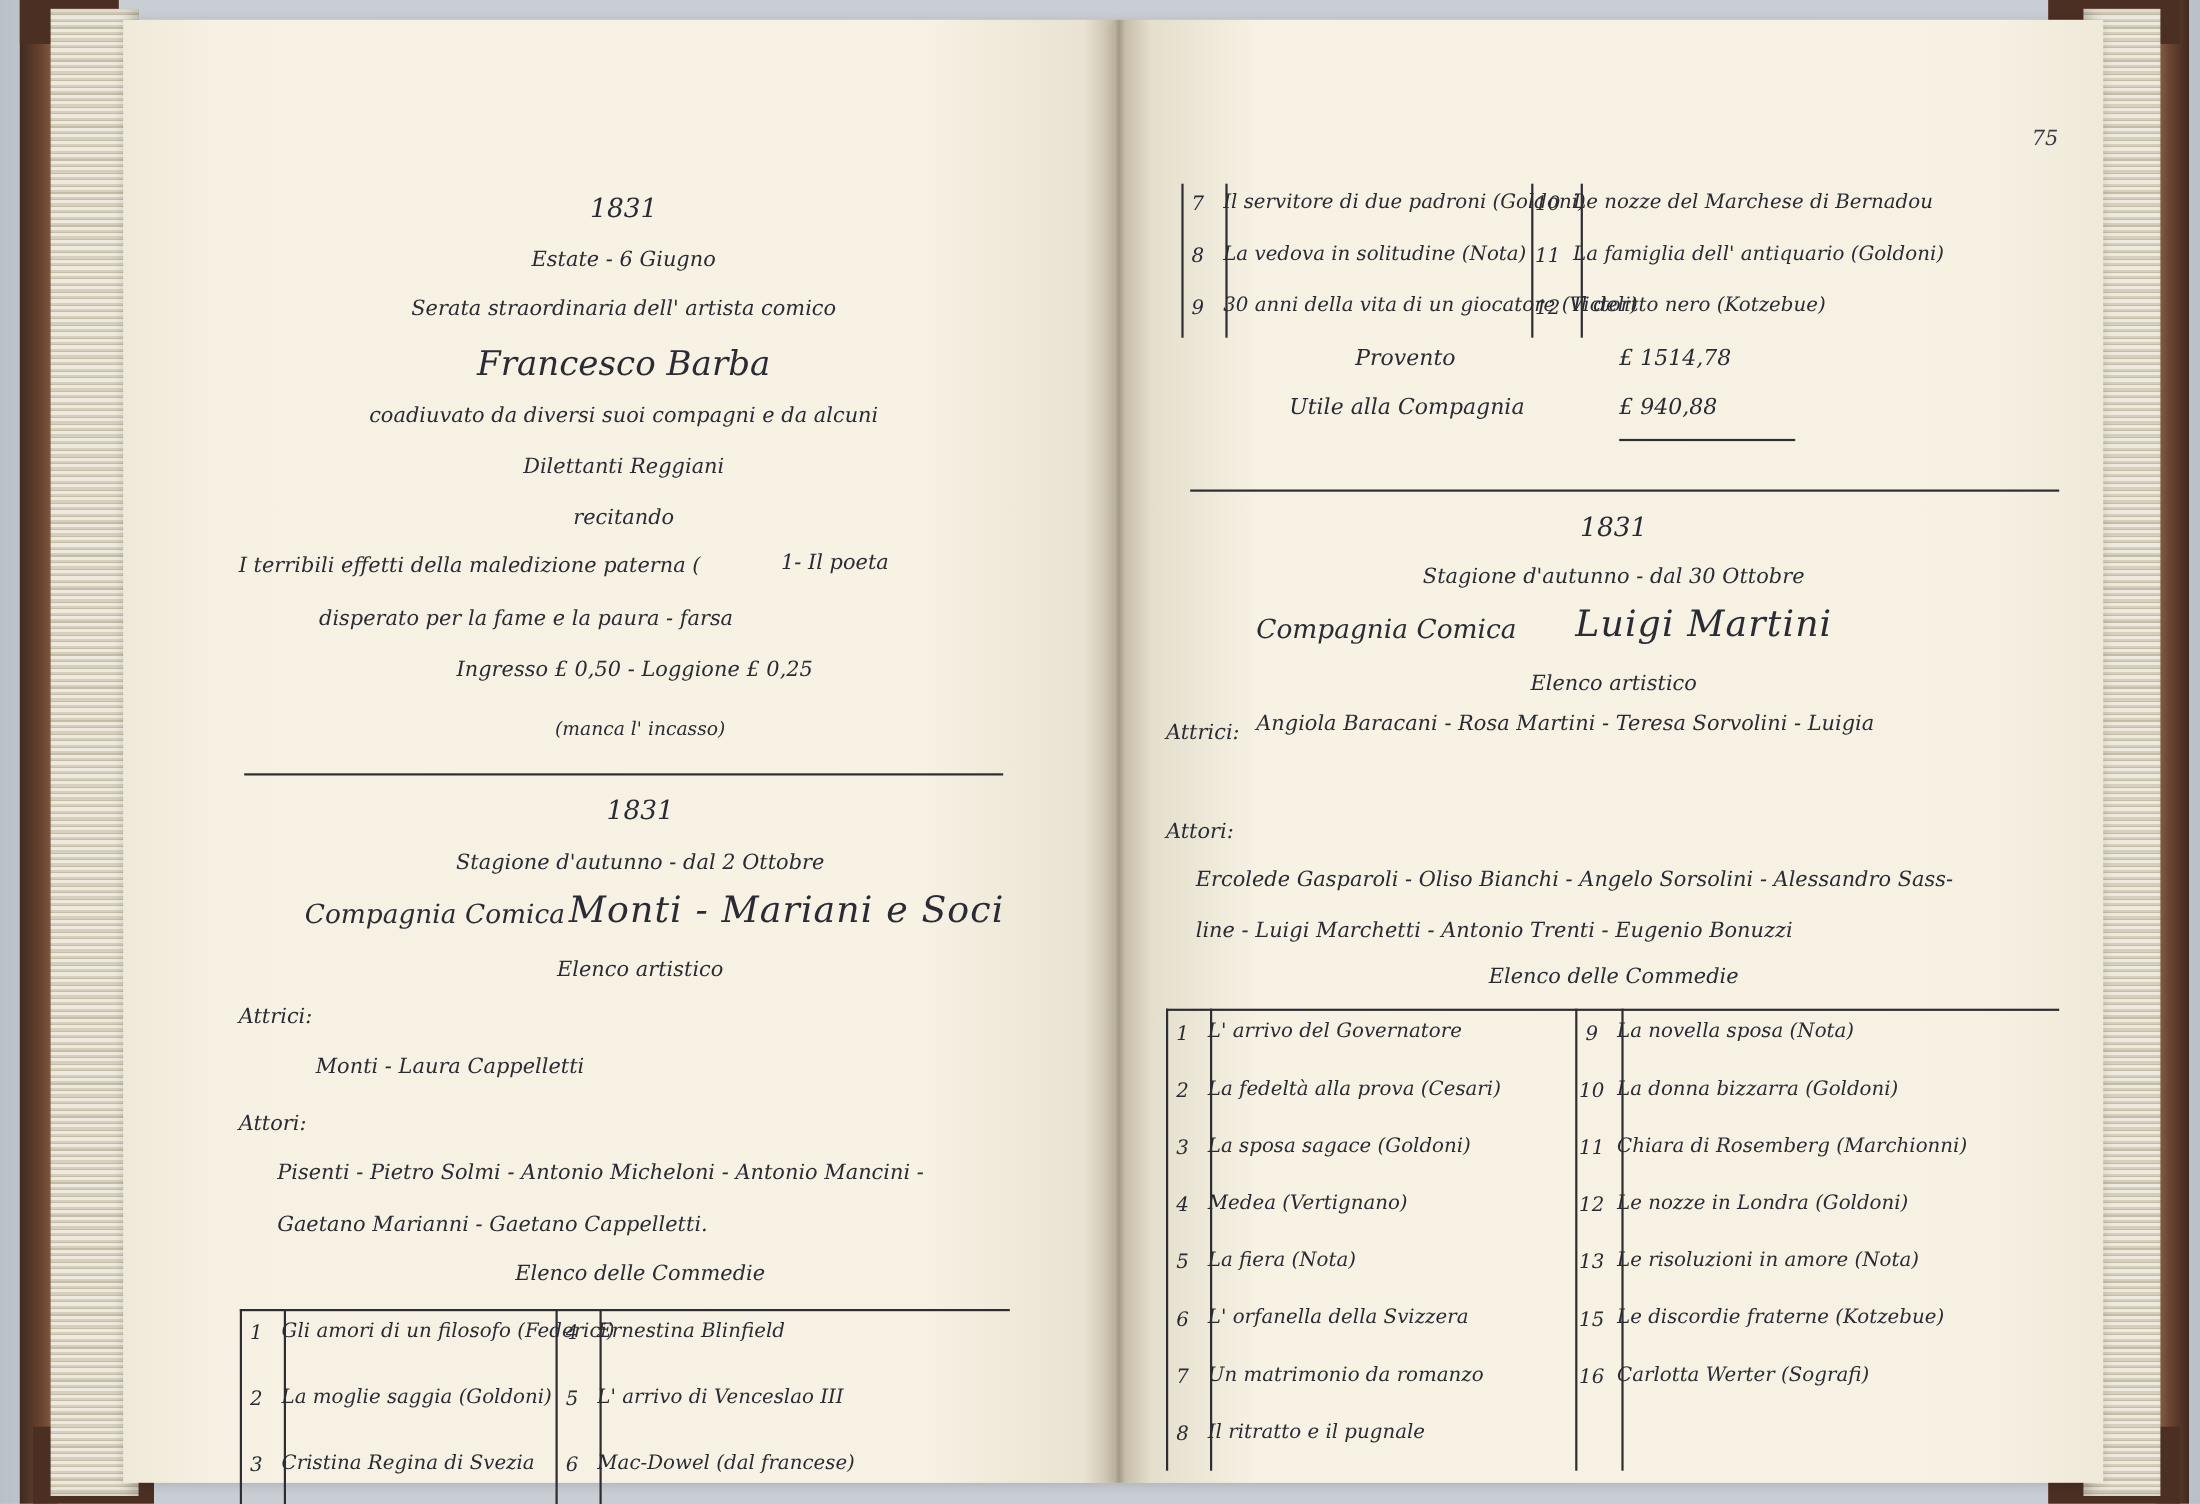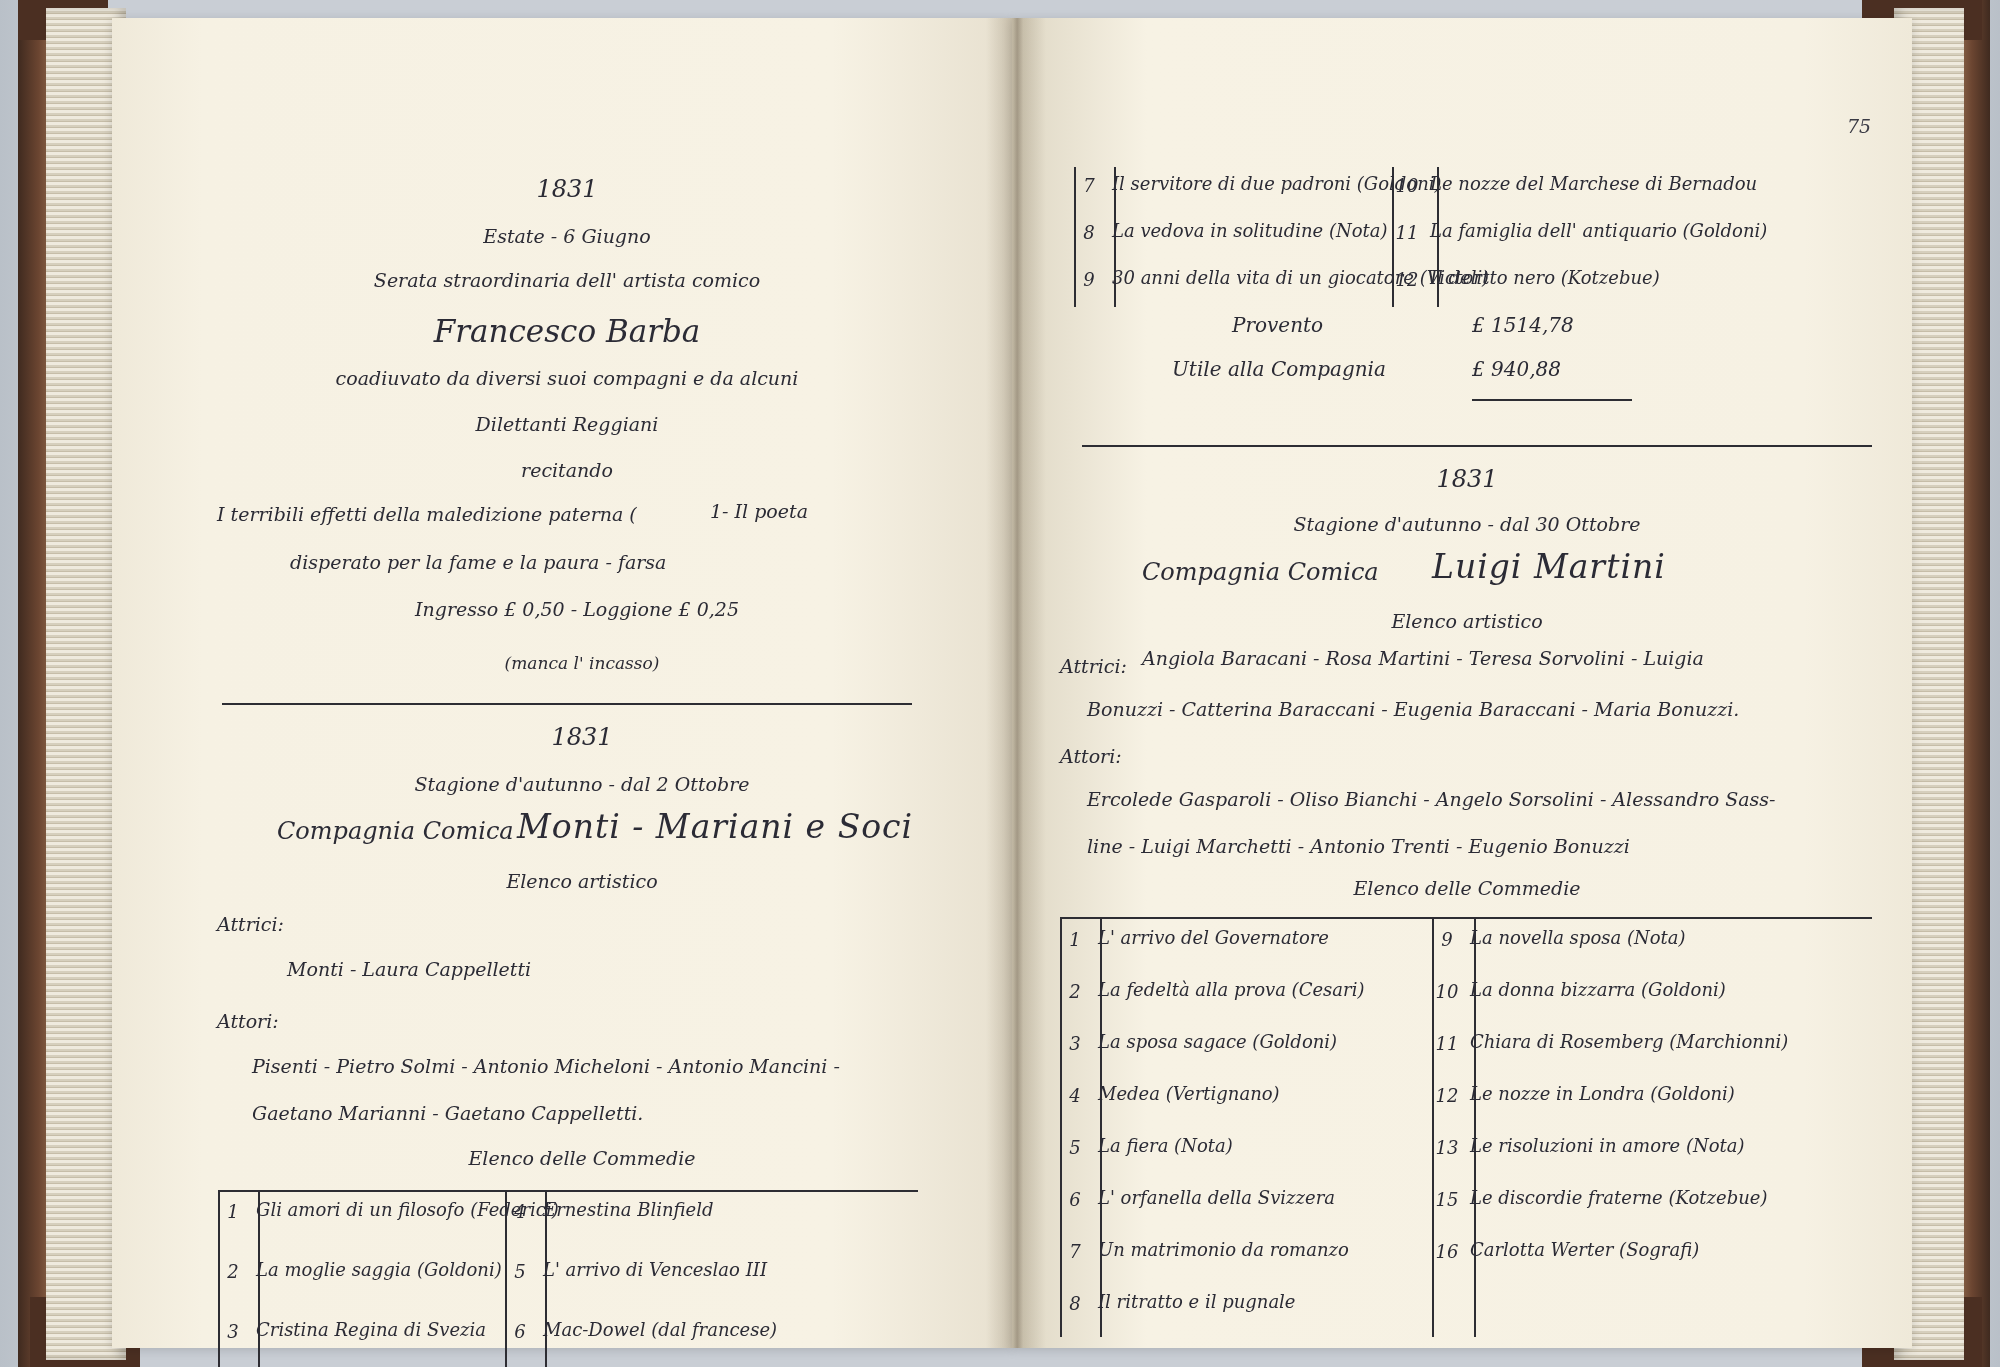--- a/index.html
+++ b/index.html
@@ -197,21 +197,20 @@
       <div class="rule" style="left:70px;top:390px;width:790px;"></div>
 
       <div class="line ctr sz-l" style="left:455px;top:410px;">1831</div>
       <div class="line ctr sz-m" style="left:455px;top:458px;text-align:center;">Stagione d'autunno - dal 30 Ottobre</div>
       <div class="line sz-l" style="left:130px;top:503px;">Compagnia Comica</div>
       <div class="line sz-xxl" style="left:420px;top:492px;">Luigi Martini</div>
       <div class="line ctr sz-m" style="left:455px;top:555px;">Elenco artistico</div>
 
       <div class="line sz-m" style="left:48px;top:600px;">Attrici:</div>
       <div class="line sz-m" style="left:130px;top:592px;">Angiola Baracani - Rosa Martini - Teresa Sorvolini - Luigia</div>
-      <div class="line sz-m" style="left:75px;top:643px;">Bonuzzi - Catterina Baraccani - Eugenia Baraccani - Maria Bonuzzi.</div>
 
       <div class="line sz-m" style="left:48px;top:690px;">Attori:</div>
       <div class="line sz-m" style="left:75px;top:733px;">Ercolede Gasparoli - Oliso Bianchi - Angelo Sorsolini - Alessandro Sass-</div>
       <div class="line sz-m" style="left:75px;top:780px;">line - Luigi Marchetti - Antonio Trenti - Eugenio Bonuzzi</div>
 
       <div class="line ctr sz-m" style="left:455px;top:822px;">Elenco delle Commedie</div>
 
       <div class="rule" style="left:48px;top:862px;width:812px;"></div>
       <div class="vrule" style="left:48px;top:862px;height:420px;"></div>
       <div class="vrule" style="left:88px;top:862px;height:420px;"></div>

